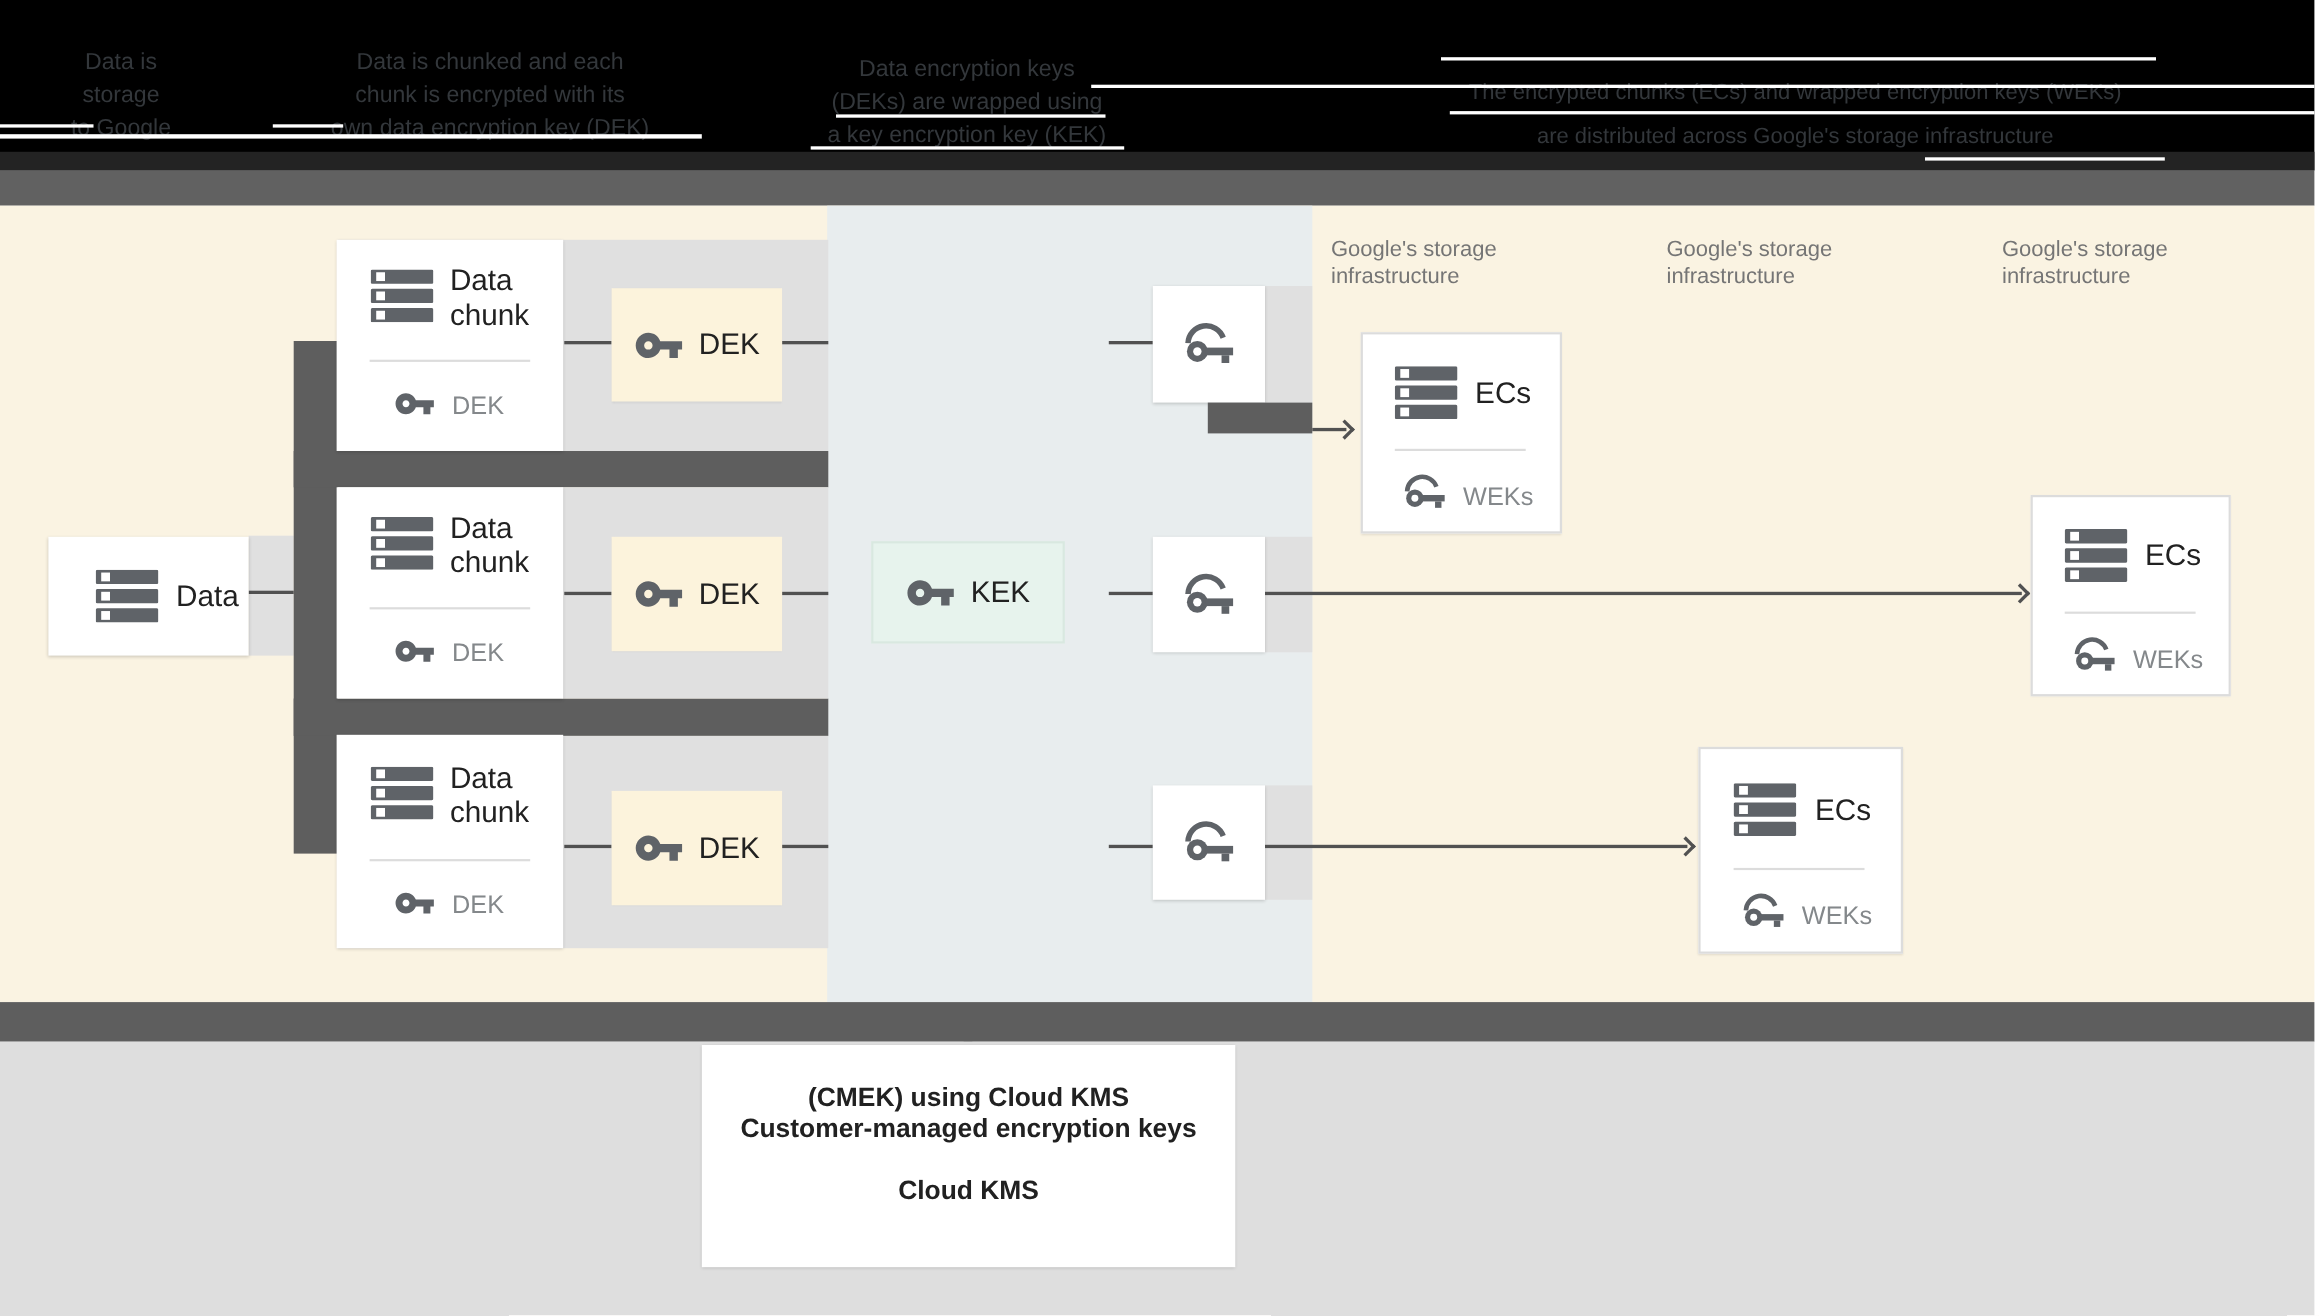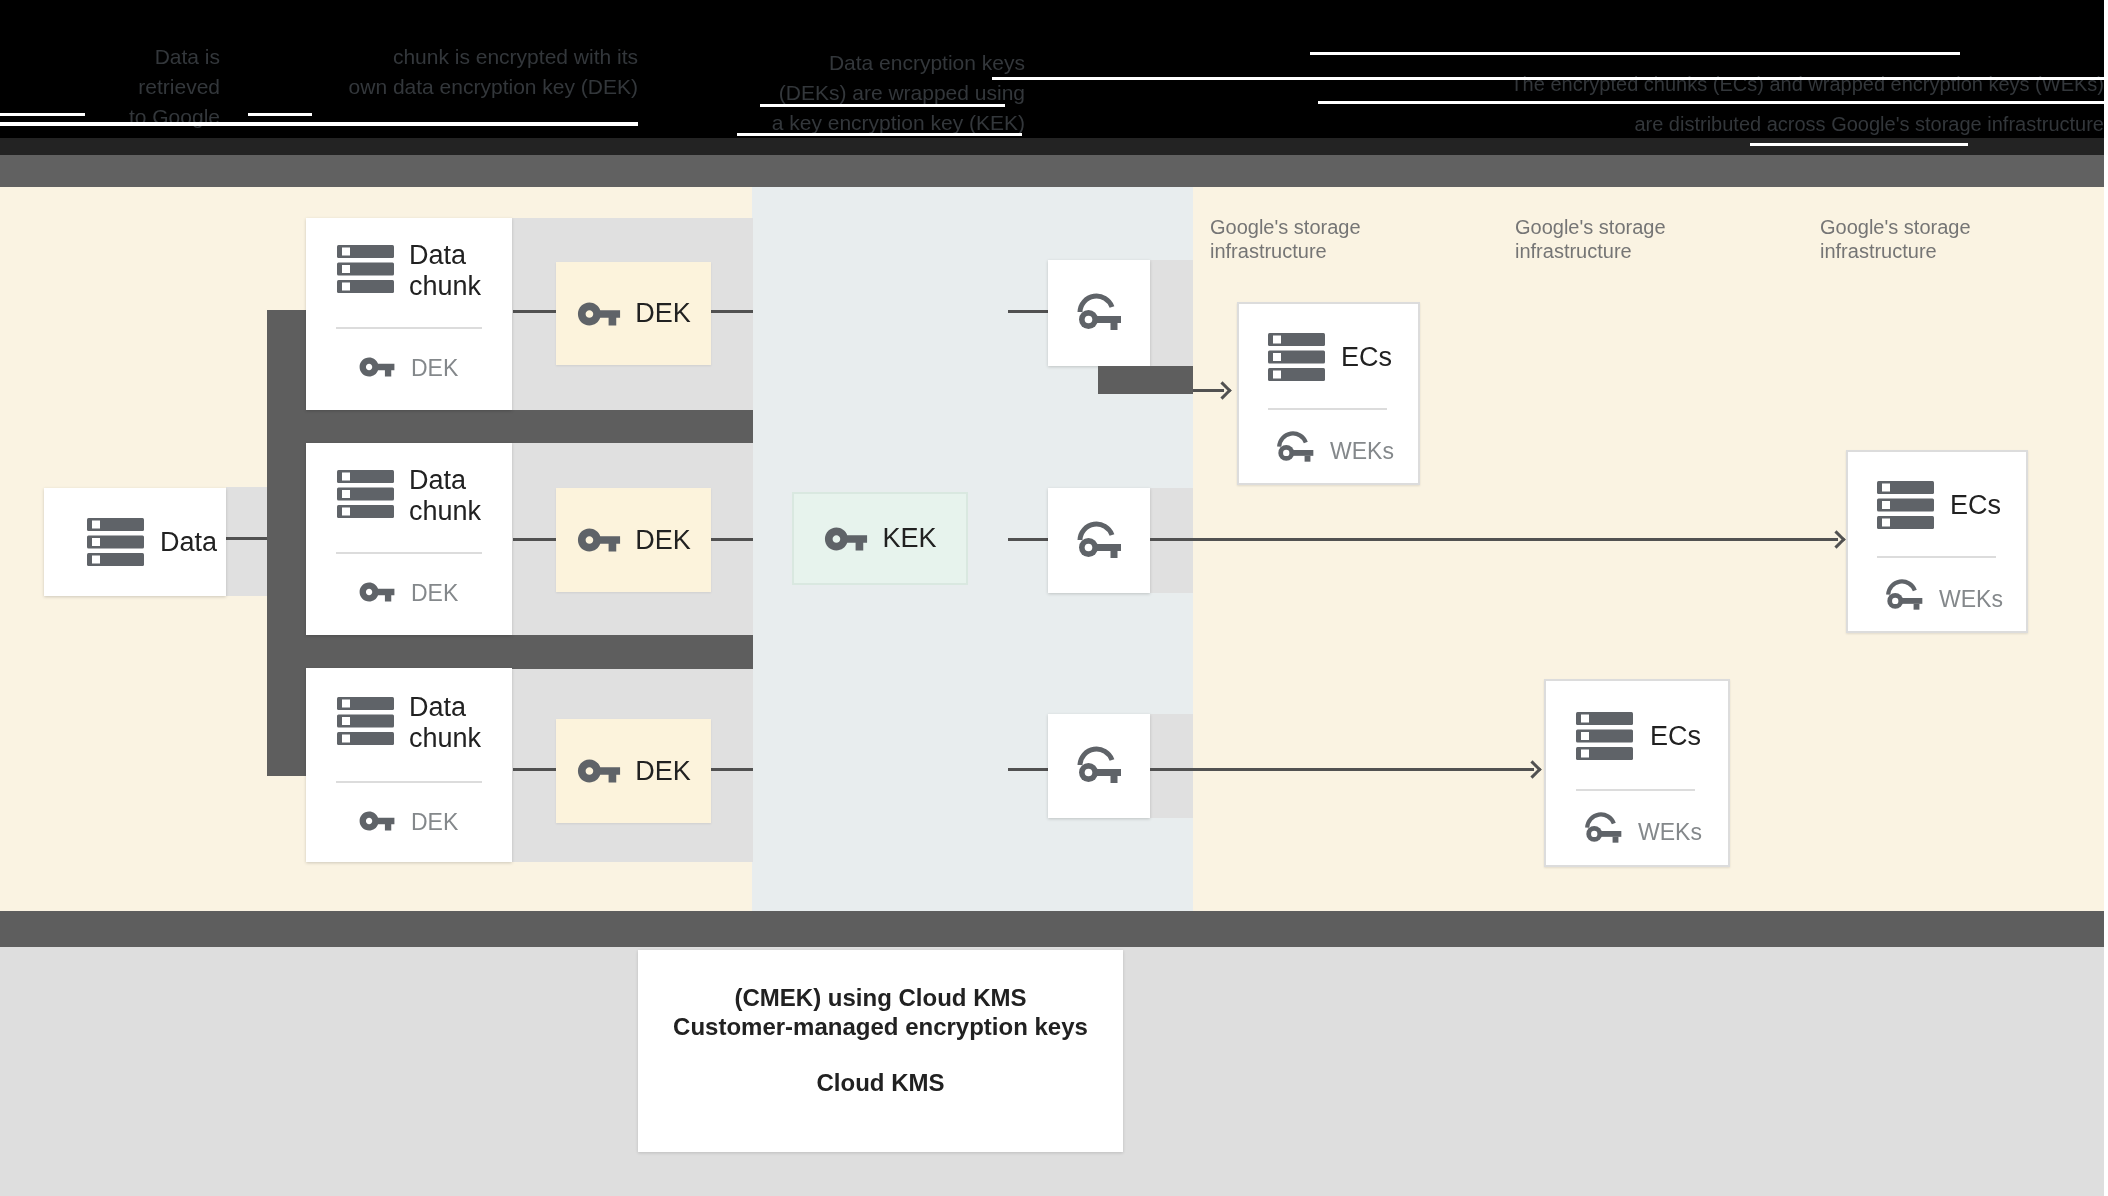--- a/index.html
+++ b/index.html
@@ -12,21 +12,21 @@
   }
   *{margin:0;padding:0;box-sizing:border-box;}
   html,body{background:#fff;}
   body{font-family:"Liberation Sans","DejaVu Sans",sans-serif;}
   #screen{position:relative;width:2108px;height:1196px;background:#fff;overflow:hidden;}
   .abs{position:absolute;}
 
   
   .header{left:0;top:0;width:2104px;height:155px;background:var(--header-bg);}
   .header-sub{left:0;top:138px;width:2104px;height:17px;background:#232323;}
-  .step{position:absolute;color:var(--header-text);font-size:21px;line-height:30px;text-align:right;}
+  .step{position:absolute;color:var(--header-text);font-size:21px;line-height:30px;text-align:center;}
   .wline{position:absolute;background:#ffffff;}
 
   
   .top-band{left:0;top:155px;width:2104px;height:32px;background:var(--top-band);}
   .diagram-bg{left:0;top:187px;width:2104px;height:724px;background:var(--cream);}
   .kms-col{left:752px;top:187px;width:441px;height:724px;background:var(--kms-blue);}
   .bottom-band{left:0;top:911px;width:2104px;height:36px;background:var(--dark-bar);}
   .band-tick{left:876px;top:947px;width:8px;height:5px;background:var(--dark-bar);}
   .bottom-bg{left:0;top:947px;width:2104px;height:249px;background:var(--bottom-gray);}
 
@@ -85,24 +85,25 @@
   </defs>
 </svg>
 
 <div id="screen">
 
   <div class="abs header"></div>
   <div class="abs header-sub"></div>
 
   <div class="step" style="left:0;top:42px;width:220px;">
     <div>Data is</div>
-    <div>retrieved</div>
+    <div>storage</div>
     <div>to Google</div>
   </div>
   <div class="step" style="left:253px;top:42px;width:385px;">
+    <div>Data is chunked and each</div>
     <div>chunk is encrypted with its</div>
     <div>own data encryption key (DEK)</div>
   </div>
   <div class="step" style="left:733px;top:48px;width:292px;">
     <div>Data encryption keys</div>
     <div>(DEKs) are wrapped using</div>
     <div>a key encryption key (KEK)</div>
   </div>
   <div class="step" style="left:1160px;top:64px;width:944px;font-size:20px;line-height:40px;white-space:nowrap;">
     <div>The encrypted chunks (ECs) and wrapped encryption keys (WEKs)</div>

